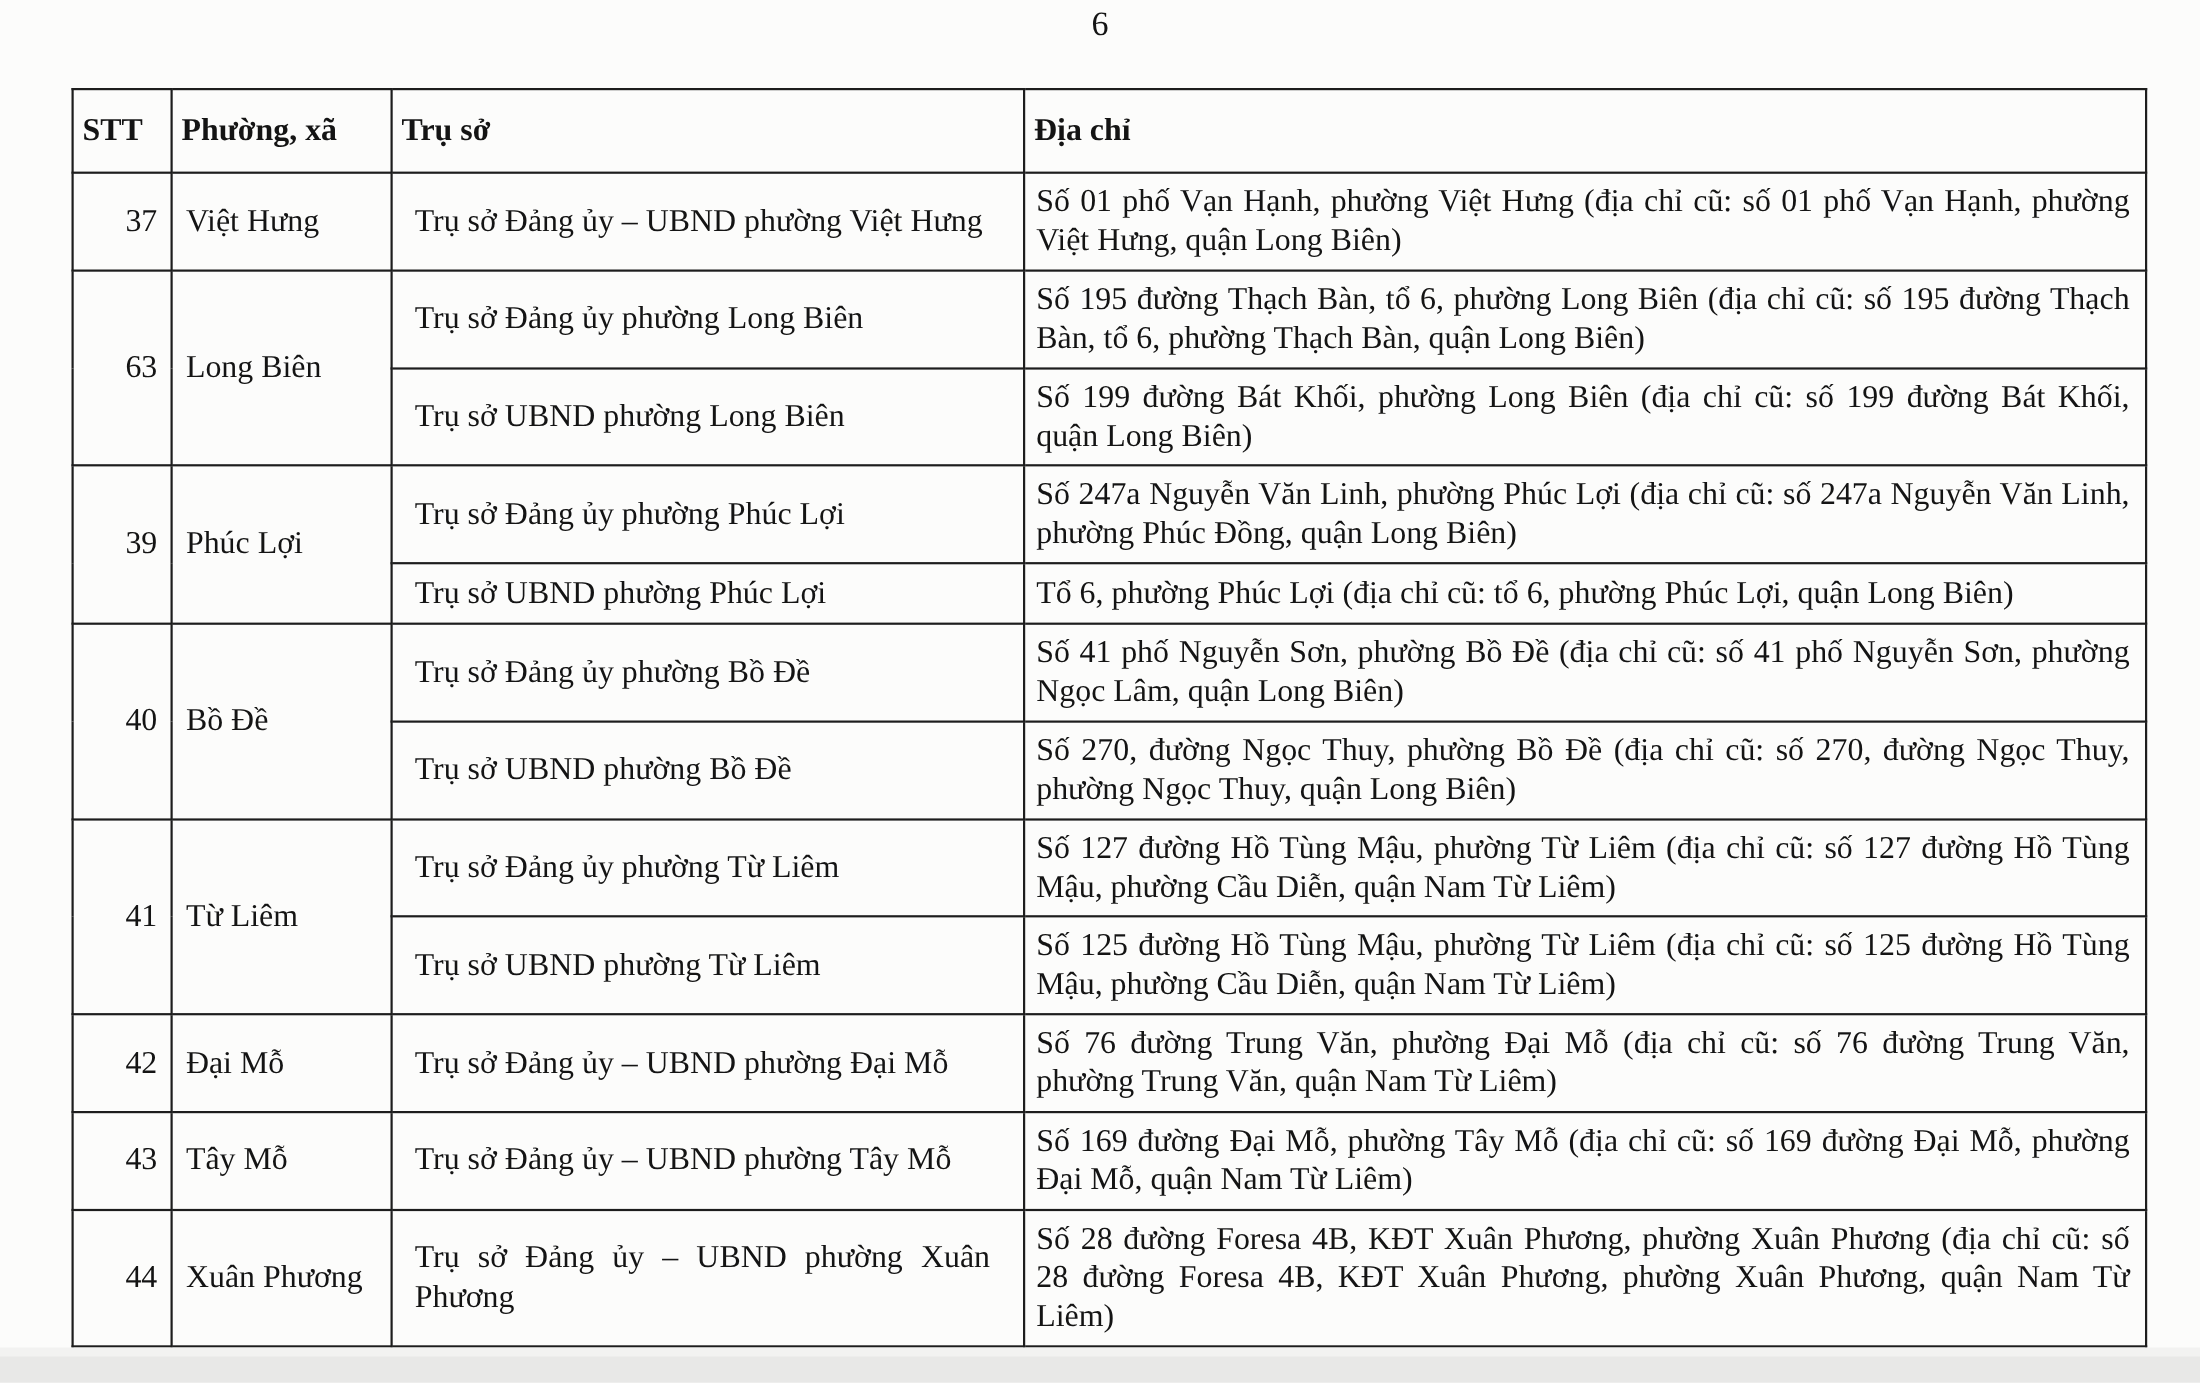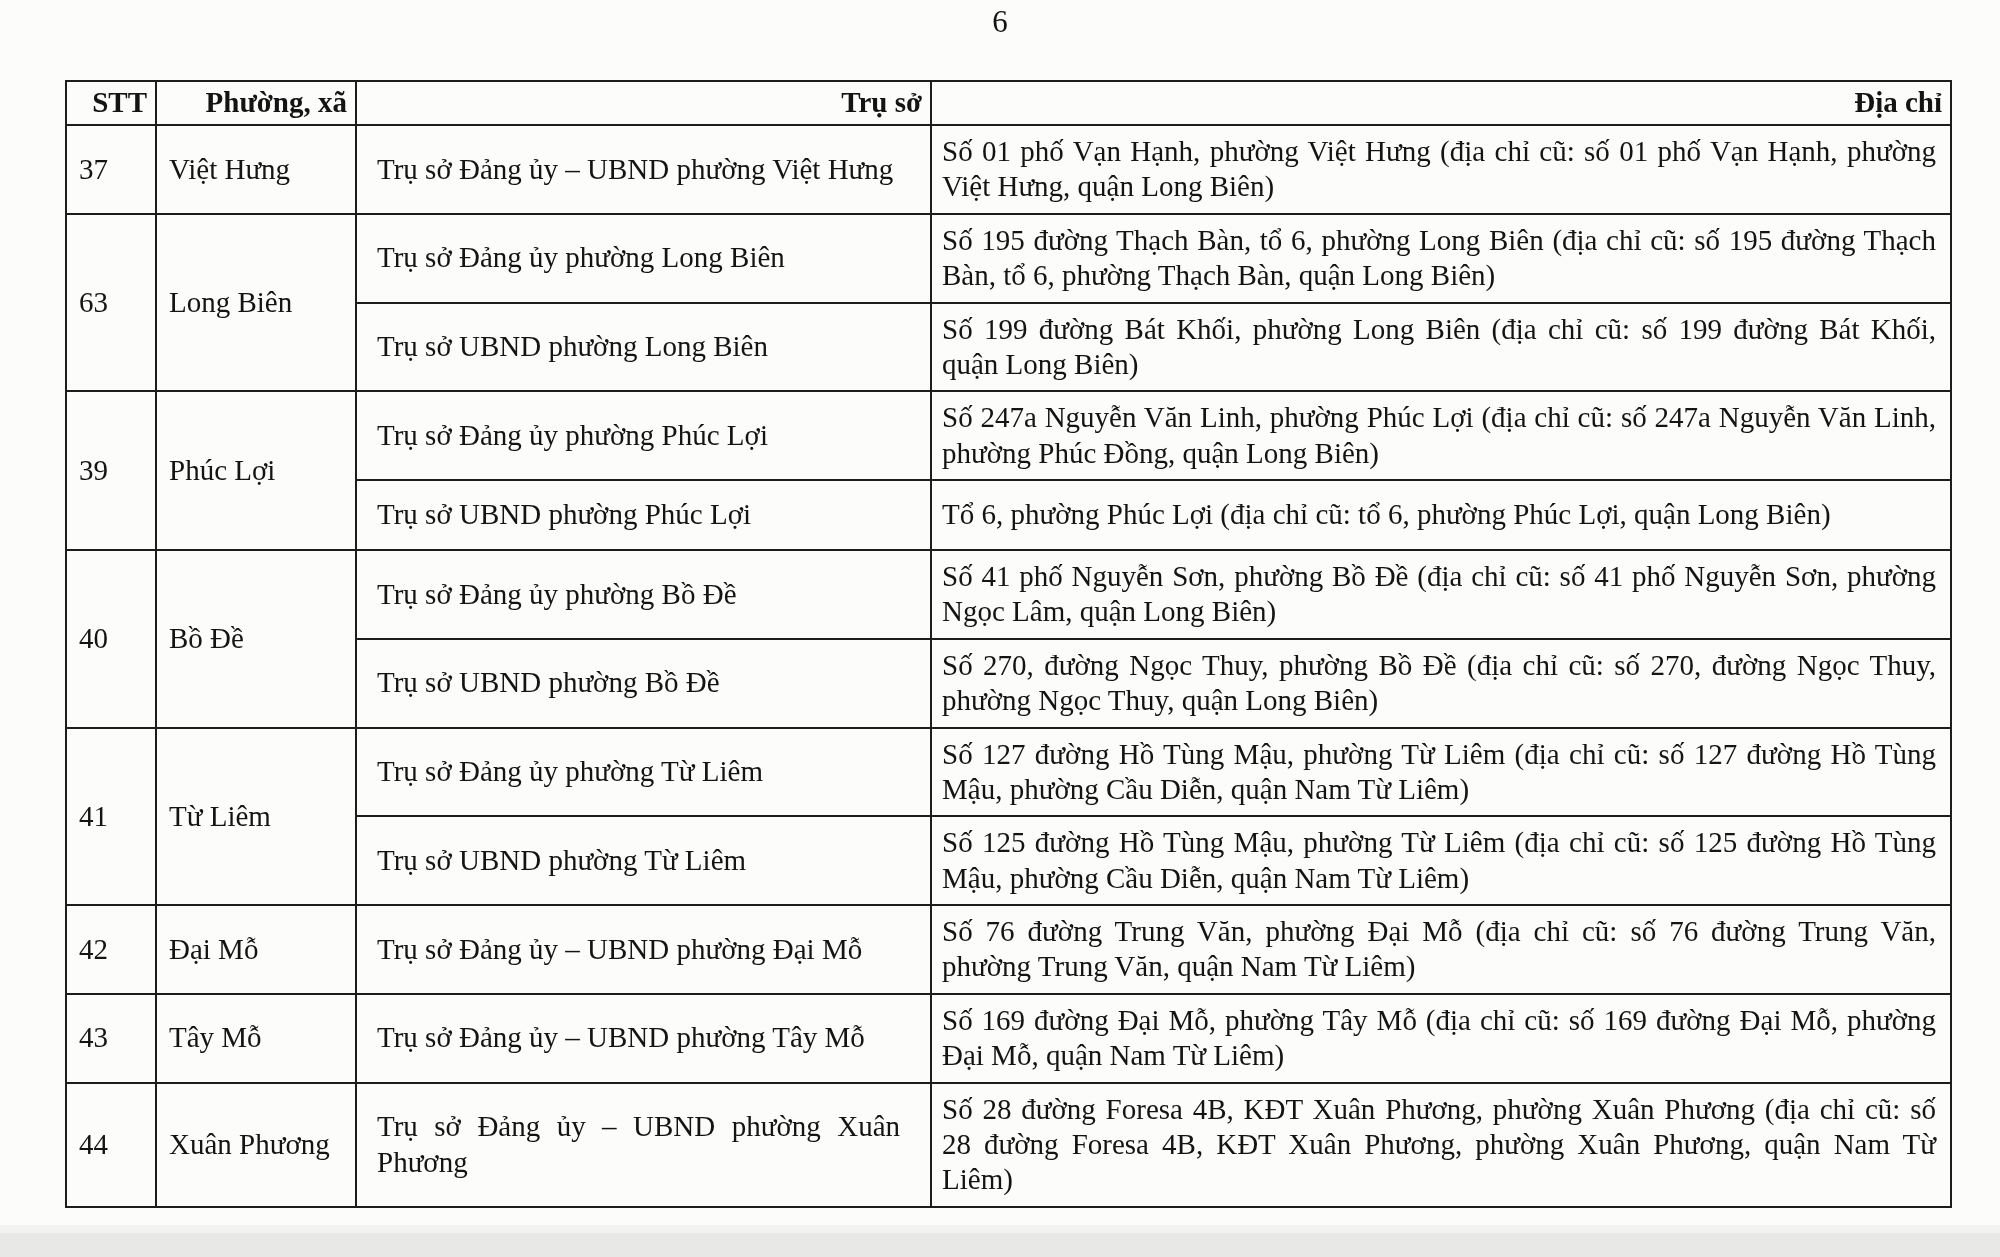--- a/index.html
+++ b/index.html
@@ -34,49 +34,49 @@
   .main-table th, .main-table td {
     border: 2.5px solid #1d1d1d;
     font-size: 29px;
     line-height: 1.22;
     padding: 8px 12px;
     vertical-align: middle;
     overflow: hidden;
   }
   .main-table th {
     font-weight: bold;
-    text-align: right;
+    text-align: left;
     height: 42px;
-    padding: 0 8px;
+    padding: 16px 8px;
   }
   col.c-stt   { width: 90px; }
   col.c-ward  { width: 200px; }
   col.c-office{ width: 575px; }
   col.c-addr  { width: 1020px; }
   td.stt-cell {
-    text-align: left;
+    text-align: right;
   }
   td.ward-cell {
     text-align: left;
   }
   td.office-cell {
     text-align: justify;
     text-justify: inter-word;
     padding-left: 20px;
     padding-right: 30px;
     min-height: 70px;
   }
   td.address-cell {
     text-align: justify;
     text-justify: inter-word;
     padding-left: 10px;
     padding-right: 14px;
   }
   tr.entry-row { height: 88px; }
-  tr.entry-row.single { height: 70px; }
+  tr.entry-row.single { height: 55px; }
   tr.entry-row.triple { height: 124px; }
   .scan-strip {
     position: absolute;
     left: 0;
     bottom: 0;
     width: 100%;
     height: 24px;
     background: #e8e8e7;
   }
   .scan-strip-2 {

